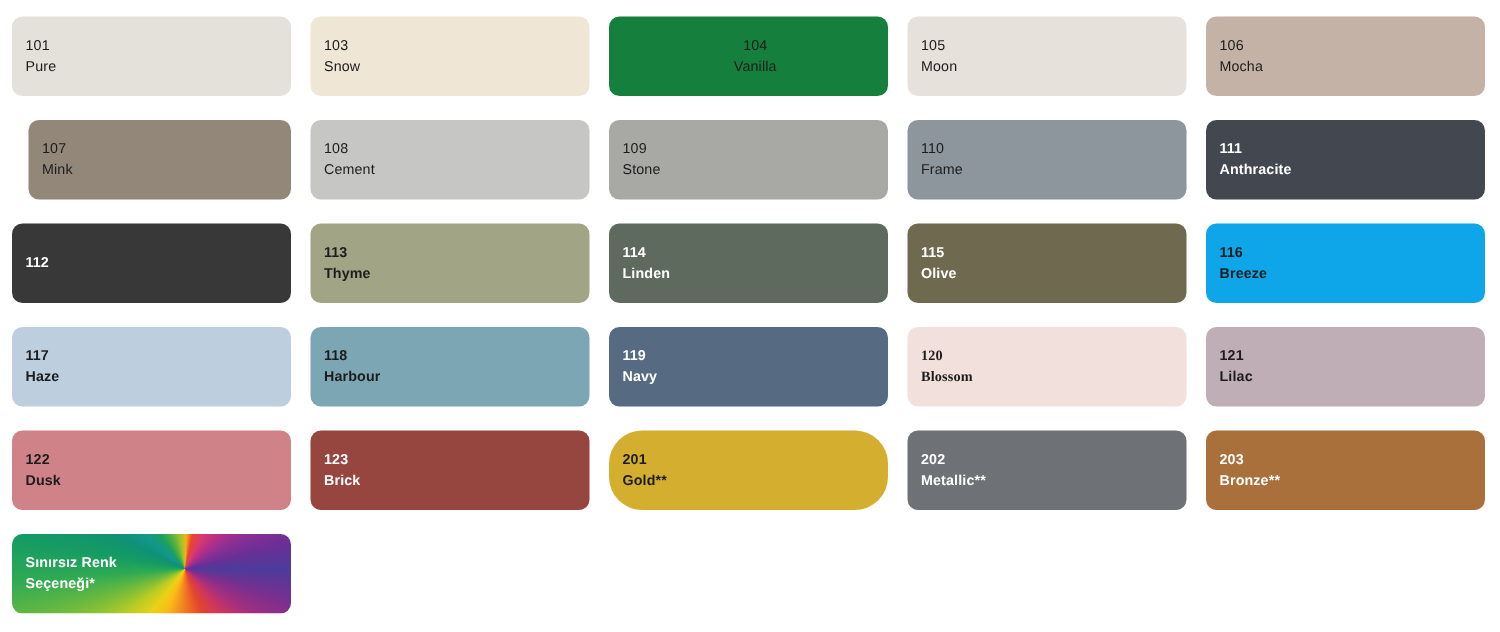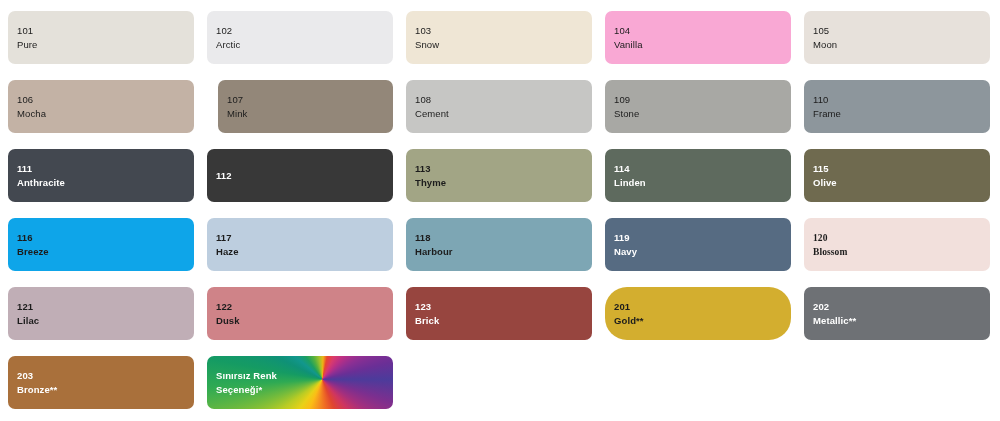--- a/index.html
+++ b/index.html
@@ -99,29 +99,25 @@
   }
 </style>
 </head>
 <body>
 
 <div id="palette-grid">
     <div class="swatch dark-text" style="background: rgb(228, 225, 218);">
       <span class="code">101</span>
       <span class="name">Pure</span>
     </div>
-    <div class="swatch dark-text" style="background: rgb(234, 234, 236);">
-      <span class="code">102</span>
-      <span class="name">Arctic</span>
-    </div>
     <div class="swatch dark-text" style="background: rgb(239, 230, 213);">
       <span class="code">103</span>
       <span class="name">Snow</span>
     </div>
-    <div class="swatch dark-text" style="background: #f9a8d4;">
+    <div class="swatch dark-text" style="background: #15803d; align-items: center;">
       <span class="code">104</span>
       <span class="name">Vanilla</span>
     </div>
     <div class="swatch dark-text" style="background: rgb(231, 225, 219);">
       <span class="code">105</span>
       <span class="name">Moon</span>
     </div>
     <div class="swatch dark-text" style="background: rgb(195, 178, 165);">
       <span class="code">106</span>
       <span class="name">Mocha</span>

